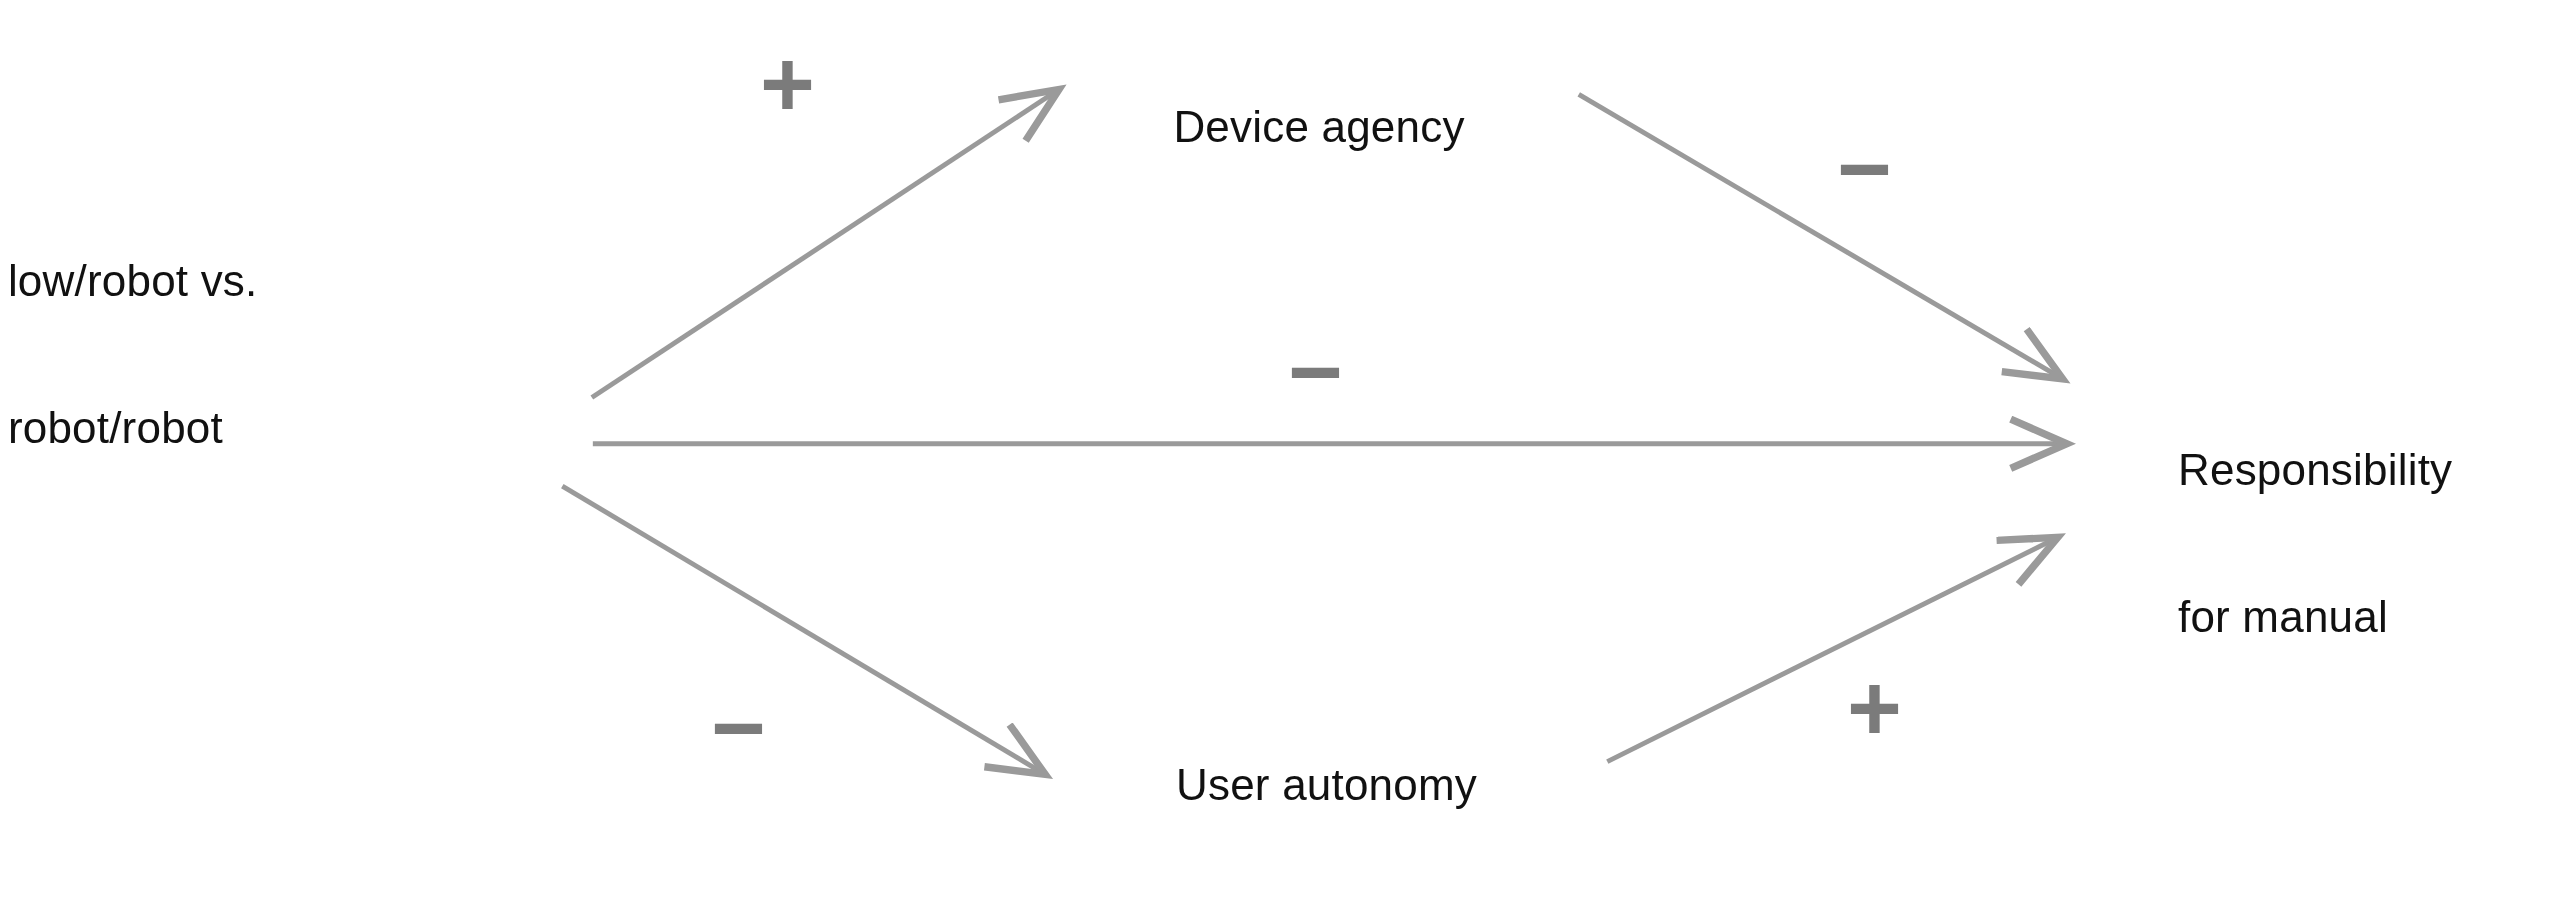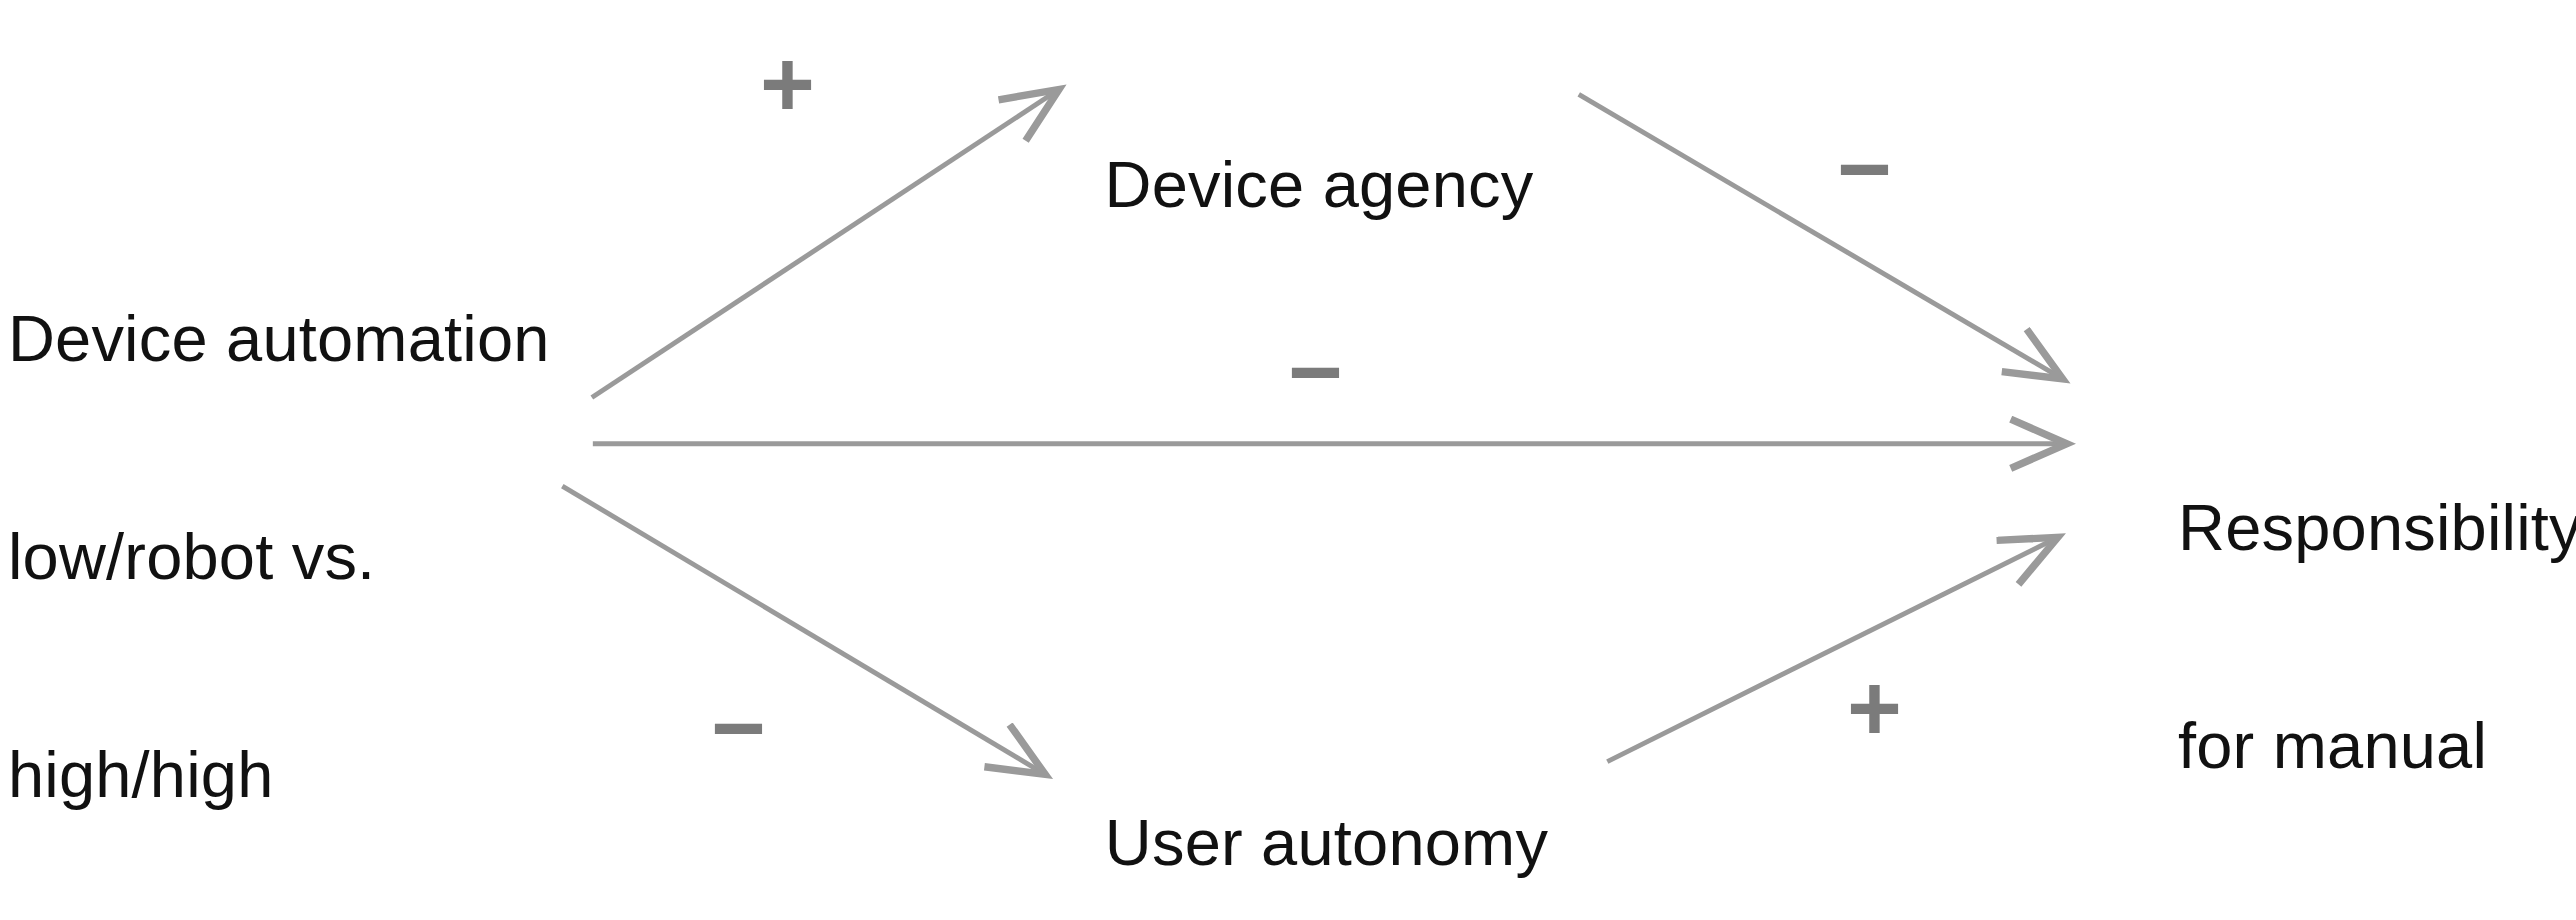--- a/index.html
+++ b/index.html
@@ -20,21 +20,21 @@
     overflow: hidden;
   }
   #edge-layer {
     position: absolute;
     inset: 0;
     width: 2576px;
     height: 920px;
   }
   .node-label {
     position: absolute;
-    font-size: 65px;
+    font-size: 44px;
     line-height: 1.12;
     letter-spacing: 0.2px;
     color: #111111;
     white-space: pre;
     font-weight: 400;
   }
   .node-label.center  { text-align: center; }
   .node-label.left    { text-align: left; }
 
   .sign {
@@ -75,23 +75,22 @@
     <g>
       <line x1="571" y1="494" x2="1060" y2="786" stroke="#9a9a9a" stroke-width="5" marker-end="url(#ah)"></line>
     </g>
 
     <g>
       <line x1="1633" y1="774" x2="2089" y2="547" stroke="#9a9a9a" stroke-width="5" marker-end="url(#ah)"></line>
     </g>
   </svg>
 
   <div class="node-label left" style="left: 7.9px; top: 157px; width: 591px; color: rgb(17, 17, 17);">
-    <div>Device automation</div>
     <div>low/robot vs.</div>
-    <div>high/high</div>
+    <div>robot/robot</div>
   </div>
 
   <div class="node-label center" style="left: 1063px; top: 3.9px; width: 512px; color: rgb(17, 17, 17);">
     <div>Device agency</div>
   </div>
 
   <div class="node-label left" style="left: 2178px; top: 346px; width: 394px; color: rgb(17, 17, 17);">
     <div>Responsibility</div>
     <div>for manual</div>
   </div>

